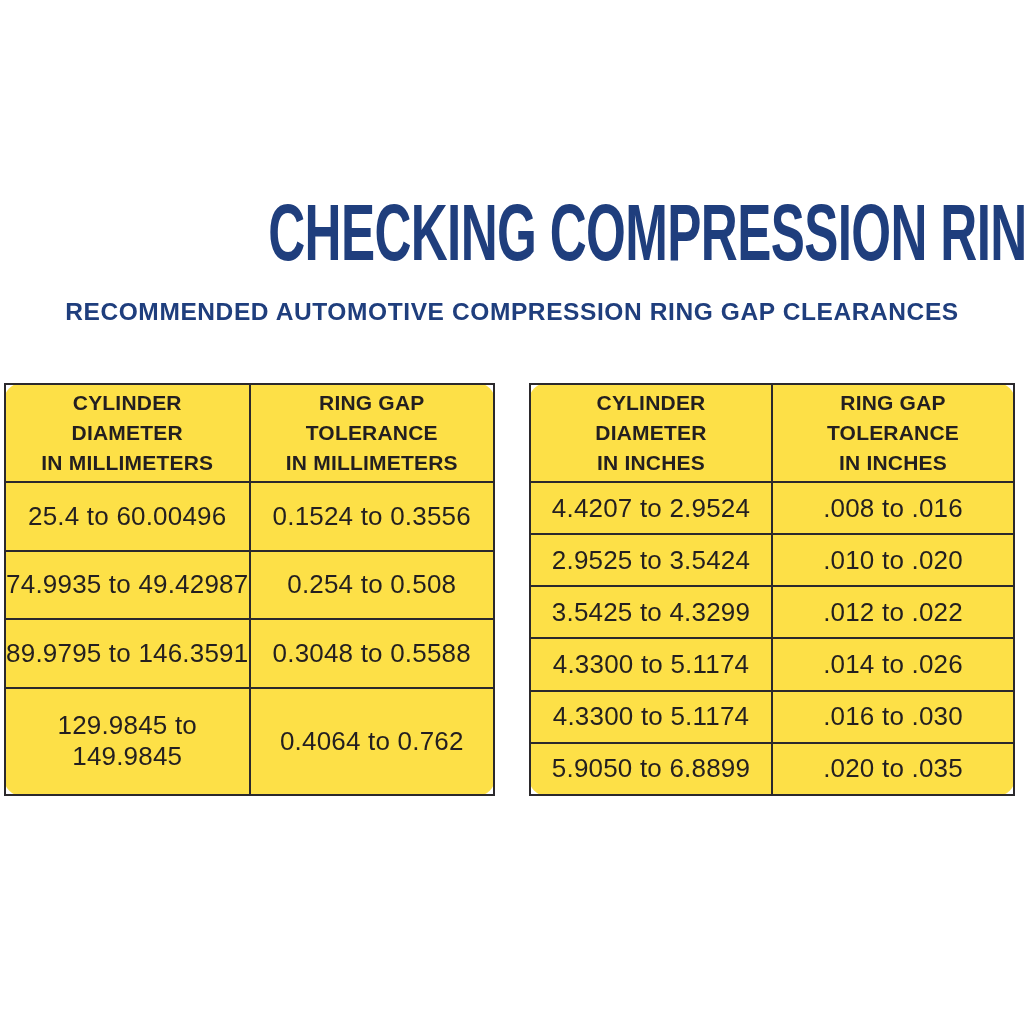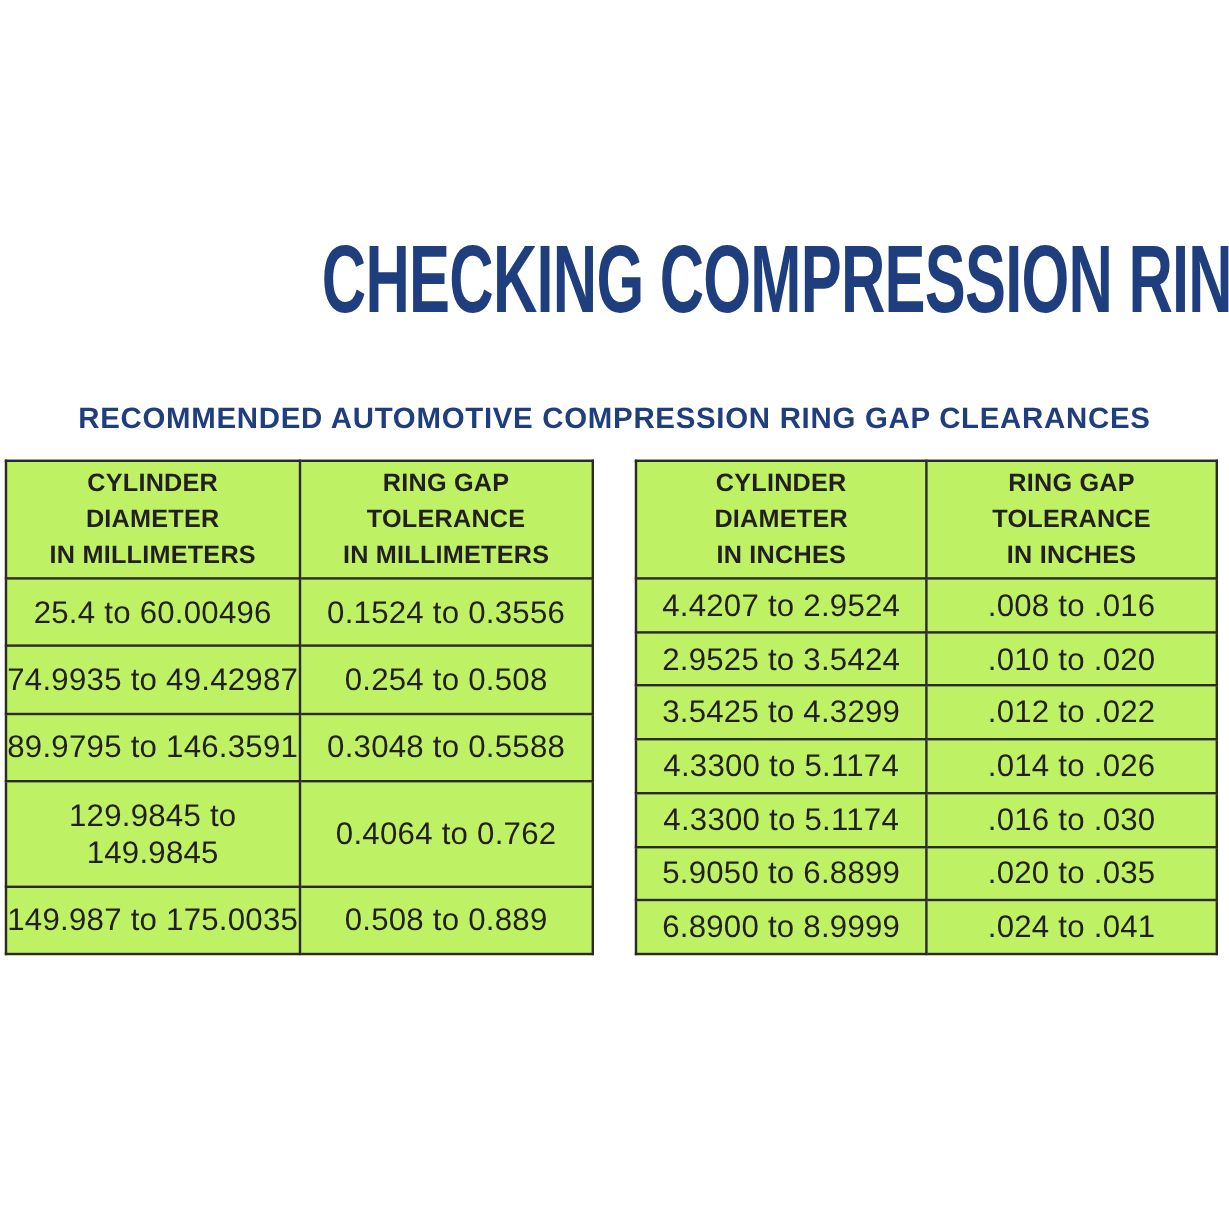--- a/index.html
+++ b/index.html
@@ -36,21 +36,20 @@
     transform-origin: 50% 50%;
   }
   .subtitle-wrap {
     position: absolute;
     top: 296px;
     left: 0;
     width: 1024px;
     text-align: center;
     line-height: 32px;
     white-space: nowrap;
-    margin-top: 38px;
   }
   .subtitle-inner {
     display: inline-block;
     font-size: 24.5px;
     font-weight: bold;
     letter-spacing: 0.6px;
     color: #1f3e7d;
   }
 
   
@@ -60,21 +59,22 @@
     height: 413px;
   }
   .table-box.left  { left: 4px;   width: 491px; }
   .table-box.right { left: 529px; width: 486px; }
 
   table.spec {
     width: 100%;
     height: 100%;
     border-collapse: collapse;
     table-layout: fixed;
-    background: #bef264;
+    background: #fde047;
+    border-radius: 18px;
   }
   table.spec th, table.spec td {
     border: 2px solid #2b292c;
     text-align: center;
     vertical-align: middle;
     padding: 0;
   }
   table.spec th {
     height: 96px;
     font-size: 21px;
@@ -123,24 +123,20 @@
         <td>0.254 to 0.508</td>
       </tr>
       <tr>
         <td>89.9795 to 146.3591</td>
         <td>0.3048 to 0.5588</td>
       </tr>
       <tr>
         <td>129.9845 to 149.9845</td>
         <td>0.4064 to 0.762</td>
       </tr>
-      <tr>
-        <td>149.987 to 175.0035</td>
-        <td>0.508 to 0.889</td>
-      </tr>
     </tbody>
   </table>
 </div>
 
 <div class="table-box right">
   <table class="spec">
     <thead>
       <tr>
         <th>CYLINDER
 DIAMETER
@@ -168,19 +164,15 @@
         <td>.014 to .026</td>
       </tr>
       <tr>
         <td>4.3300 to 5.1174</td>
         <td>.016 to .030</td>
       </tr>
       <tr>
         <td>5.9050 to 6.8899</td>
         <td>.020 to .035</td>
       </tr>
-      <tr>
-        <td>6.8900 to 8.9999</td>
-        <td>.024 to .041</td>
-      </tr>
     </tbody>
   </table>
 </div>
 
 </body></html>

